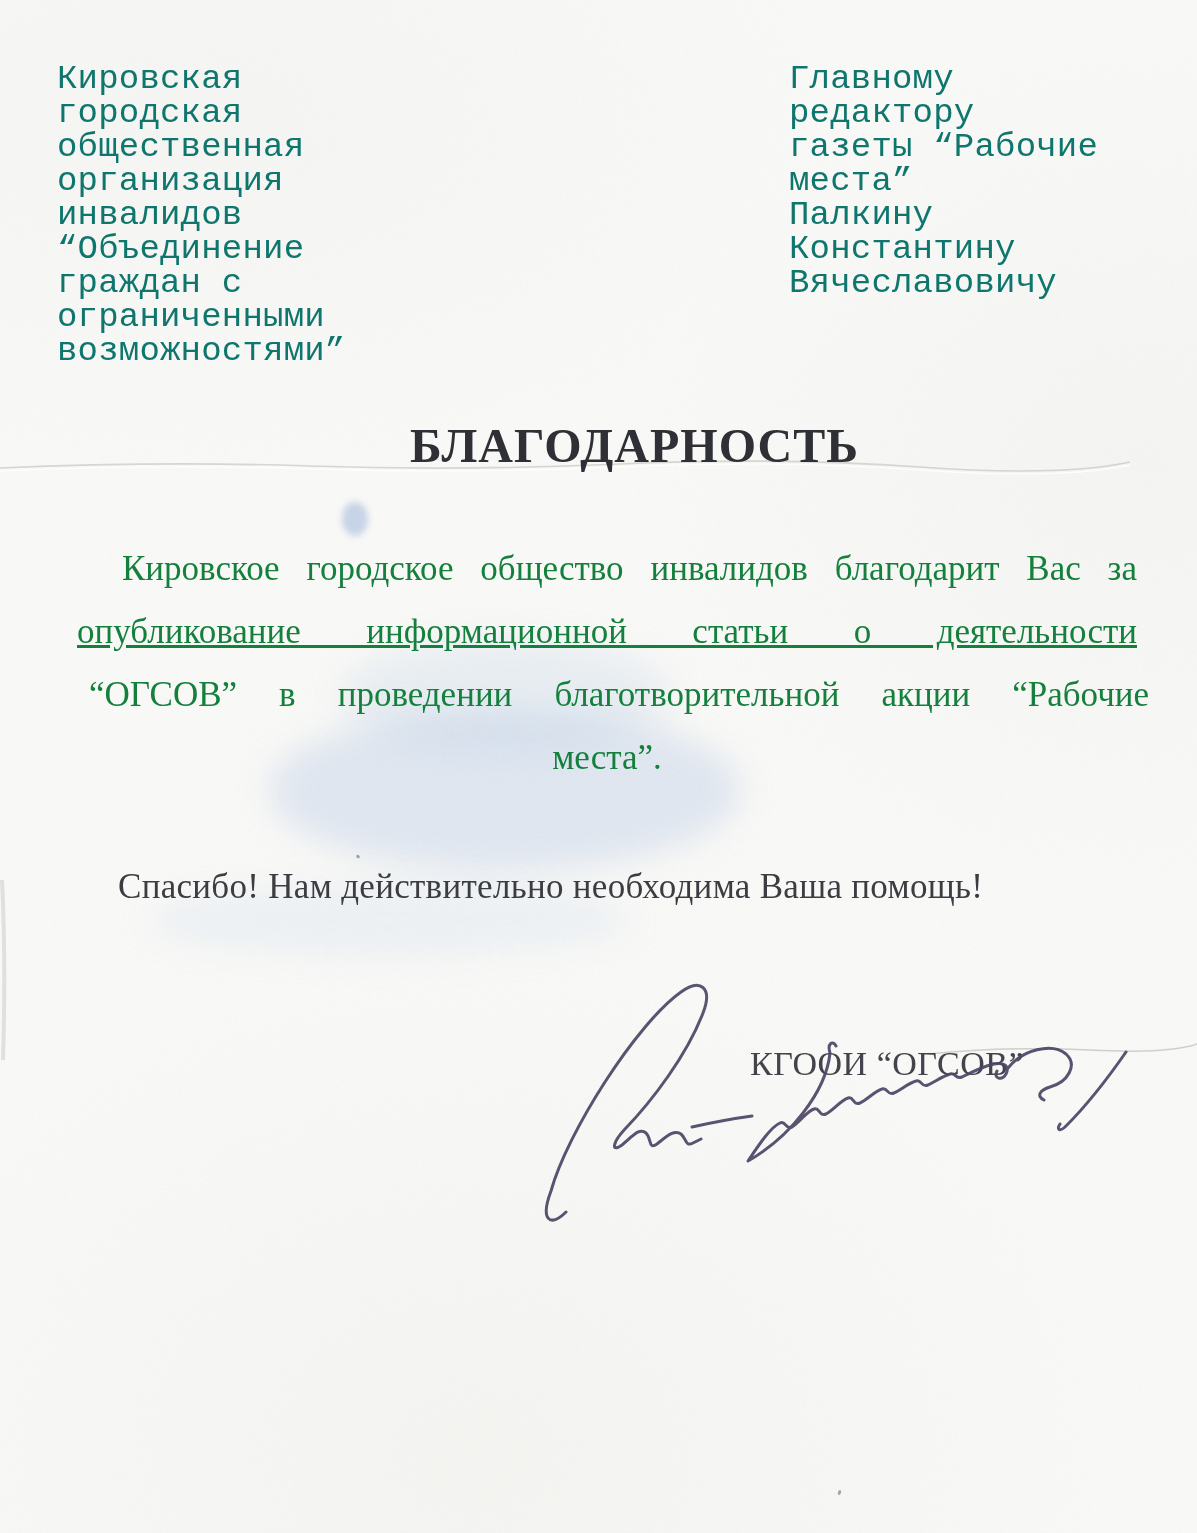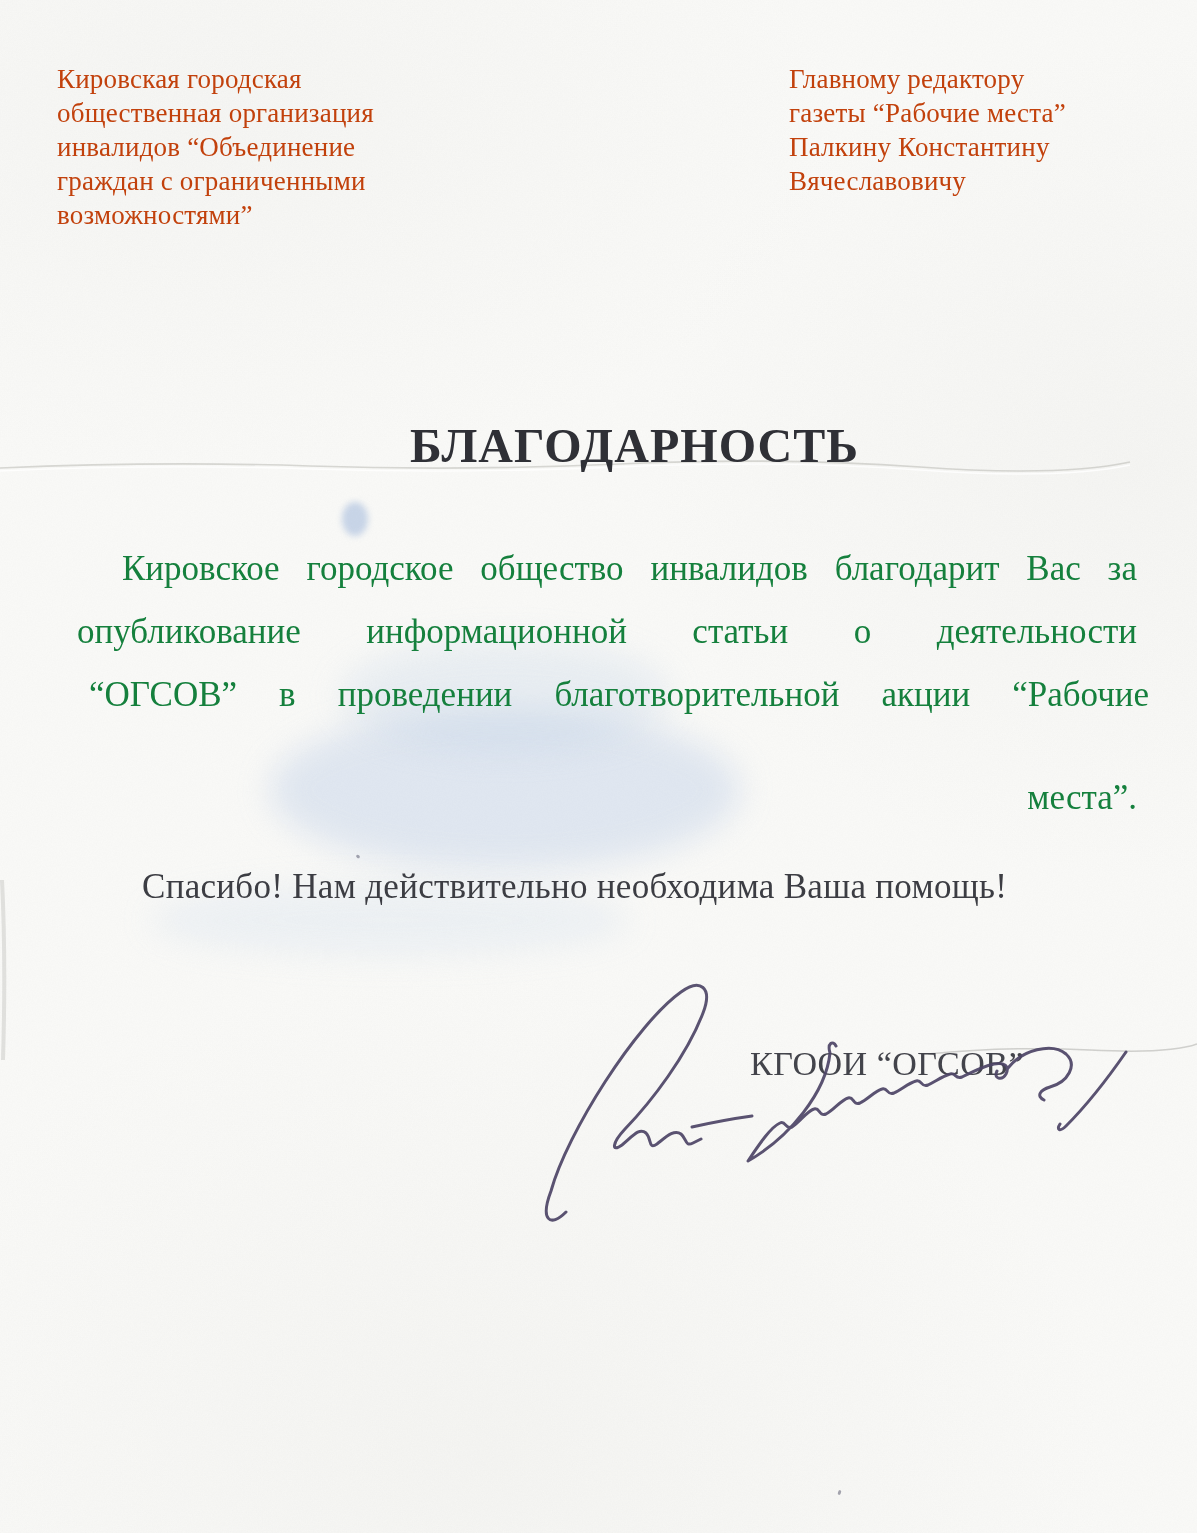--- a/index.html
+++ b/index.html
@@ -22,39 +22,40 @@
   .smudge-large   { left: 270px; top: 710px;  width: 470px; height: 160px; background: rgba(165,189,224,0.30); }
   .smudge-large2  { left: 340px; top: 640px;  width: 330px; height: 110px; background: rgba(172,193,226,0.20); }
   .smudge-lower   { left: 150px; top: 885px;  width: 480px; height: 70px;  background: rgba(176,196,228,0.16); }
   .smudge-dot     { left: 342px; top: 502px;  width: 26px;  height: 34px;  background: rgba(140,168,212,0.45); filter: blur(3px); }
   .speck { position: absolute; border-radius: 50%; background: rgba(95,95,115,0.55); z-index: 2; }
   .speck-1 { left: 356px; top: 855px; width: 4px; height: 3px; transform: rotate(40deg); }
   .speck-2 { left: 838px; top: 1490px; width: 3px; height: 5px; transform: rotate(20deg); }
 
   .textblock { position: absolute; z-index: 3; }
   .addr {
-    font-size: 27px; line-height: 34px;
-    color: #c2410c; white-space: pre-line;
+    font-size: 34px; line-height: 34px;
+    color: #0f766e; white-space: pre-line;
     letter-spacing: 0.2px;
+    font-family: Liberation Mono, monospace;
   }
   .sender    { left: 57px;  top: 62px; width: 370px; }
   .recipient { left: 789px; top: 62px; width: 330px; }
   .doc-title {
     left: 0; top: 422px; width: 1197px;
     text-align: center;
     font-size: 48px; font-weight: bold; line-height: 1;
     letter-spacing: 1px; color: #2f3036; padding-left: 36px;
   }
   .para { left: 77px; width: 1060px; font-size: 35px; line-height: 1.15; color: #15803d; }
   .jline { text-align: justify; text-align-last: justify; }
   .line1 { top: 549px; padding-left: 45px; width: 1015px; }
-  .line2 { top: 612px; }
+  .line2 { top: 612px; text-decoration: underline; }
   .line3 { top: 675px; margin-left: 12px; }
-  .line4 { top: 778px; text-align: right; font-family: Liberation Serif, serif; }
-  .thanks { left: 118px; top: 867px; font-size: 35px; letter-spacing: 0.3px; color: #3c3d43; margin-left: 24px; }
+  .line4 { top: 738px; text-align: center; font-family: Liberation Serif, serif; }
+  .thanks { left: 118px; top: 867px; font-size: 35px; letter-spacing: 0.3px; color: #3c3d43; }
   .sig-org { left: 750px; top: 1002px; font-size: 34px; color: #43444b; letter-spacing: 0.5px; margin-top: 43px; }
 
   .sig-svg { z-index: 4; pointer-events: none; }
 </style>
 </head>
 <body>
 
 <svg class="layer grain" xmlns="http://www.w3.org/2000/svg">
   <filter id="grain">
       <feTurbulence type="fractalNoise" baseFrequency="0.8" numOctaves="2" stitchTiles="stitch"></feTurbulence>

